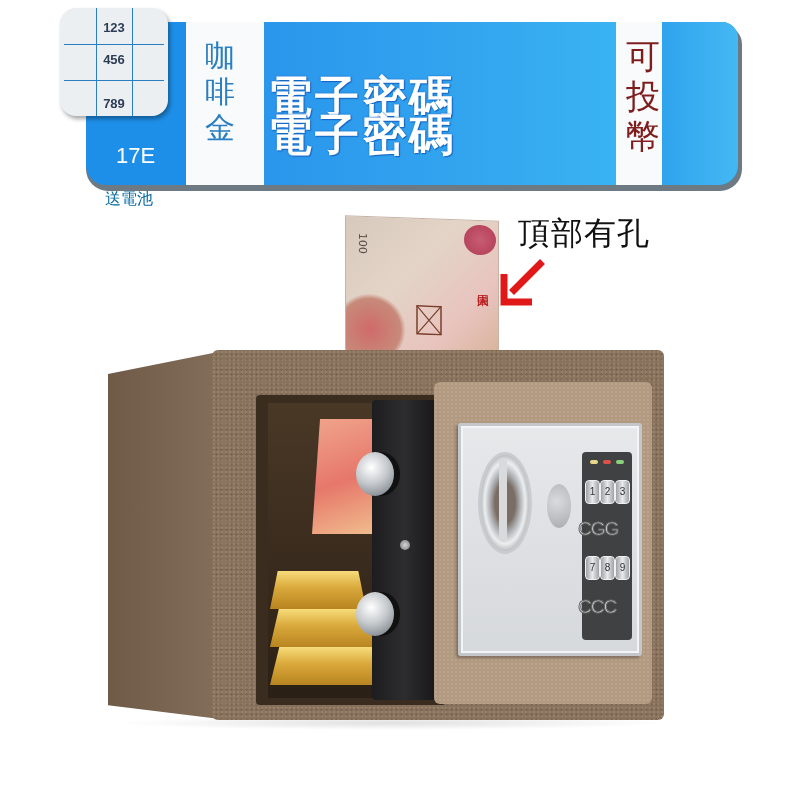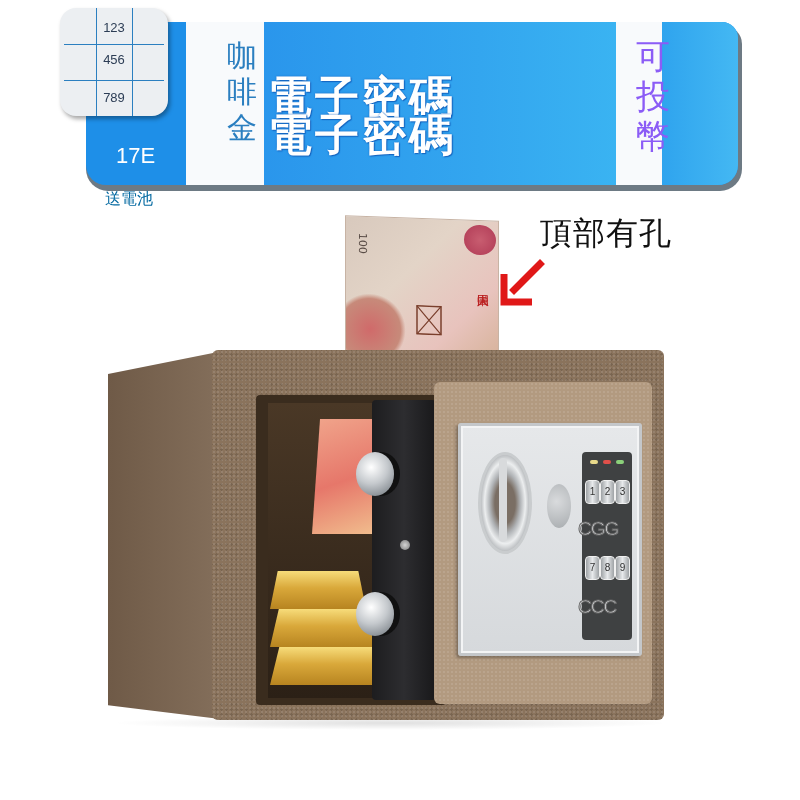--- a/index.html
+++ b/index.html
@@ -14,35 +14,35 @@
   .banner .white-strip { position:absolute; top:0; bottom:0; background:#f8fafc; }
   .banner .grad { position:absolute; top:0; bottom:0; left:178px; width:360px;
          background:linear-gradient(90deg,#2a96ec 0%,#33a6ef 60%,#3ab4f2 100%); }
   .banner .tail { position:absolute; top:0; bottom:0; left:576px; right:0;
          background:linear-gradient(90deg,#2fa4ee,#44b8f3); }
 
   .keypad-card { position:absolute; left:60px; top:8px; width:108px; height:108px;
          background:#eceff2; border-radius:16px; box-shadow:2px 3px 4px rgba(0,0,0,0.35); }
   .kp-line { position:absolute; background:#2b7fc0; }
   .kp-num { position:absolute; left:0; width:108px; text-align:center; color:#2c3d55;
-         font-size:13px; font-family:"Liberation Sans", sans-serif; }
+         font-size:13px; font-family:"Liberation Sans", sans-serif;font-weight:bold; }
 
   .model { position:absolute; left:116px; top:143px; color:#ffffff; font-size:22px;
          font-family:"Liberation Sans", sans-serif; }
   .battery { position:absolute; left:105px; top:189px; color:#0369a1; font-size:16px;font-family:Liberation Serif, serif; }
 
   .color-label { position:absolute; left:198px; top:38px; width:44px; color:#2b7fc0;
-         font-size:30px; line-height:36px; text-align:center;margin-left:22px; }
+         font-size:30px; line-height:36px; text-align:center; }
   .headline { position:absolute; left:268px; color:#ffffff; font-size:44px; font-weight:bold;
          letter-spacing:3px; text-shadow:0 0 2px #1565c0, 1px 1px 1px #1565c0; }
-  .coin-label { position:absolute; left:626px; top:36px; width:44px; color:#8b5cf6;
-         font-size:34px; line-height:40px; text-align:right; }
+  .coin-label { position:absolute; left:626px; top:36px; width:44px; color:#7f1d1d;
+         font-size:34px; line-height:40px; text-align:left; }
 
   
-  .callout { position:absolute; left:540px; top:212px; font-size:32px; color:#111111; letter-spacing:1px; }
+  .callout { position:absolute; left:518px; top:212px; font-size:32px; color:#111111; letter-spacing:1px; }
   .arrow { position:absolute; left:498px; top:258px; }
 
   
   .note { position:absolute; left:345px; top:218px; width:152px; height:136px;
          background:linear-gradient(135deg,#d8c9bd 0%,#e3d4c7 40%,#e8c3bd 75%,#d7b39b 100%);
          transform:skewY(2deg); border:1px solid #c7b3a4; }
   .note .val { position:absolute; left:10px; top:16px; font-size:11px; color:#5a4d47; writing-mode:vertical-rl; }
   .note .seal { position:absolute; left:118px; top:4px; width:32px; height:30px; border-radius:50%;
          background:radial-gradient(circle,#c85d70,#b03a55); }
   .note .flower { position:absolute; left:0; bottom:0; width:60px; height:60px;
@@ -106,21 +106,21 @@
   <div class="tail"></div>
 </div>
 
 <div class="keypad-card">
   <div class="kp-line" style="left:36px;top:0;width:1px;height:108px;"></div>
   <div class="kp-line" style="left:72px;top:0;width:1px;height:108px;"></div>
   <div class="kp-line" style="left:4px;top:36px;width:100px;height:1px;"></div>
   <div class="kp-line" style="left:4px;top:72px;width:100px;height:1px;"></div>
   <div class="kp-num" style="top:12px;">123</div>
   <div class="kp-num" style="top:44px;">456</div>
-  <div class="kp-num" style="top:82px;">789</div>
+  <div class="kp-num" style="top:88px;">789</div>
 </div>
 
 <div class="model">17E</div>
 <div class="battery">送電池</div>
 
 <div class="color-label">咖啡金</div>
 <div class="headline" style="top:42px;margin-top:26px;">電子密碼</div>
 <div class="headline" style="top:106px;">電子密碼</div>
 <div class="coin-label">可投幣</div>
 

